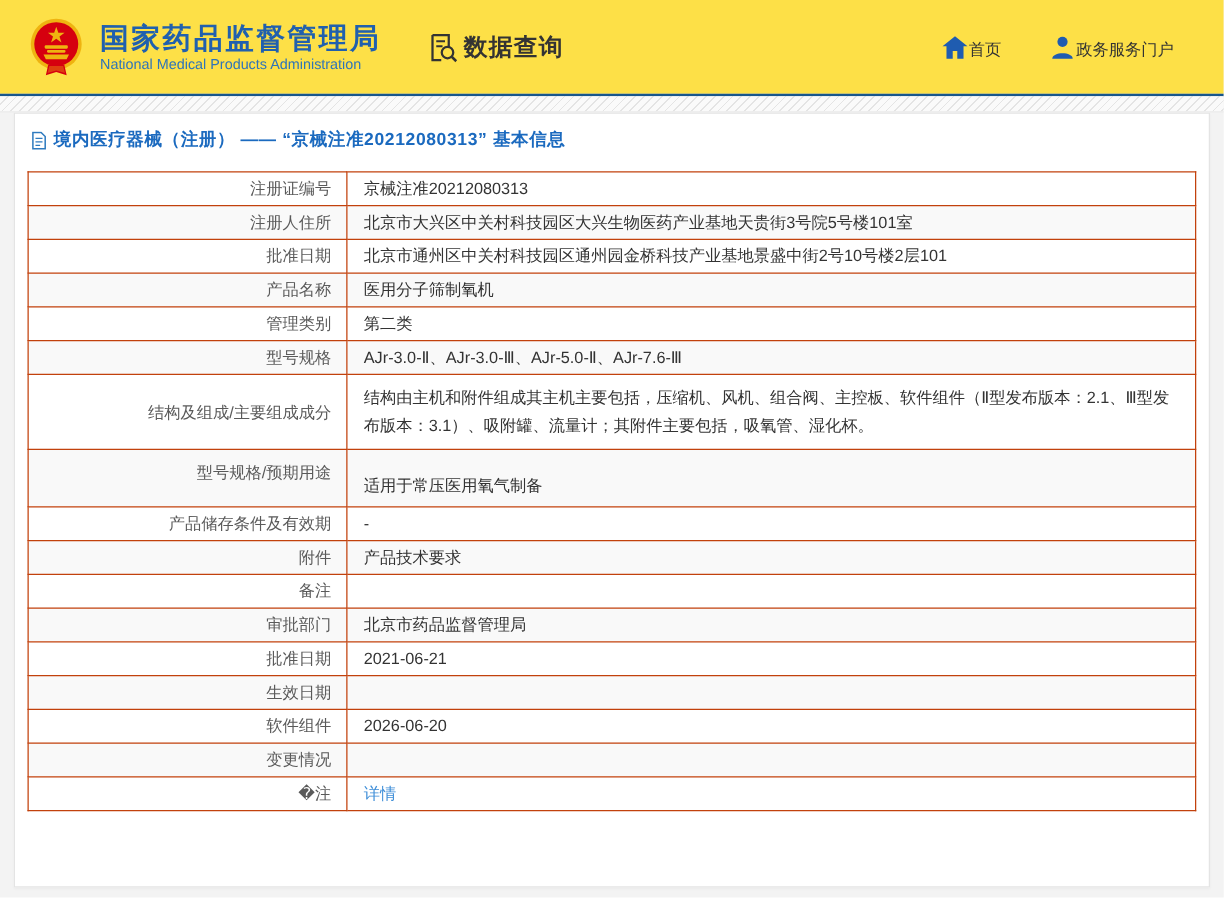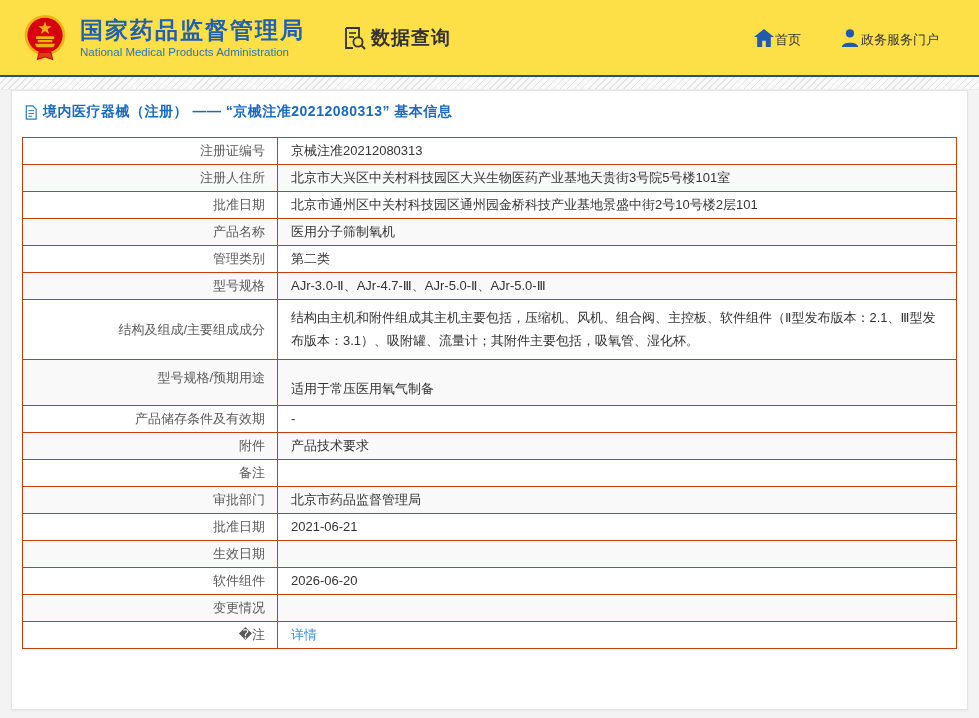--- a/index.html
+++ b/index.html
@@ -145,21 +145,21 @@
           <tr>
     <td class="cell-label">产品名称</td>
     <td class="cell-value">医用分子筛制氧机</td>
   </tr>
           <tr>
     <td class="cell-label">管理类别</td>
     <td class="cell-value">第二类</td>
   </tr>
           <tr>
     <td class="cell-label">型号规格</td>
-    <td class="cell-value">AJr-3.0-Ⅱ、AJr-4.7-Ⅲ、AJr-5.0-Ⅱ、AJr-5.0-Ⅲ</td>
+    <td class="cell-value">AJr-3.0-Ⅱ、AJr-3.0-Ⅲ、AJr-5.0-Ⅱ、AJr-7.6-Ⅲ</td>
   </tr>
           <tr class="row-multiline">
     <td class="cell-label">结构及组成/主要组成成分</td>
     <td class="cell-value">结构由主机和附件组成其主机主要包括，压缩机、风机、组合阀、主控板、软件组件（Ⅱ型发布版本：2.1、Ⅲ型发布版本：3.1）、吸附罐、流量计；其附件主要包括，吸氧管、湿化杯。</td>
   </tr>
           <tr class="row-tall">
     <td class="cell-label">型号规格/预期用途</td>
     <td class="cell-value">适用于常压医用氧气制备</td>
   </tr>
           <tr>

